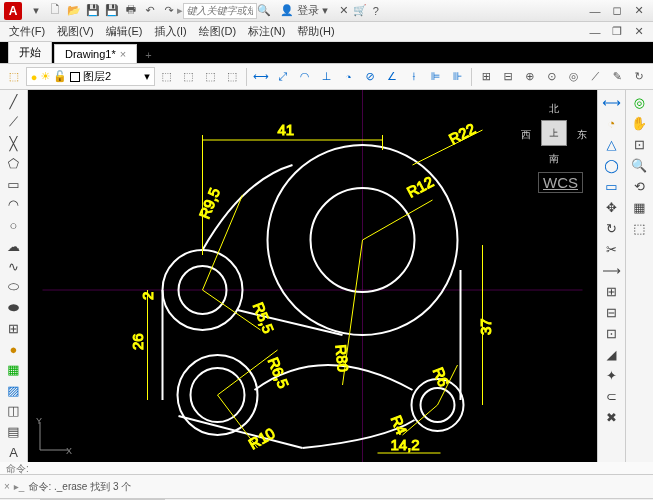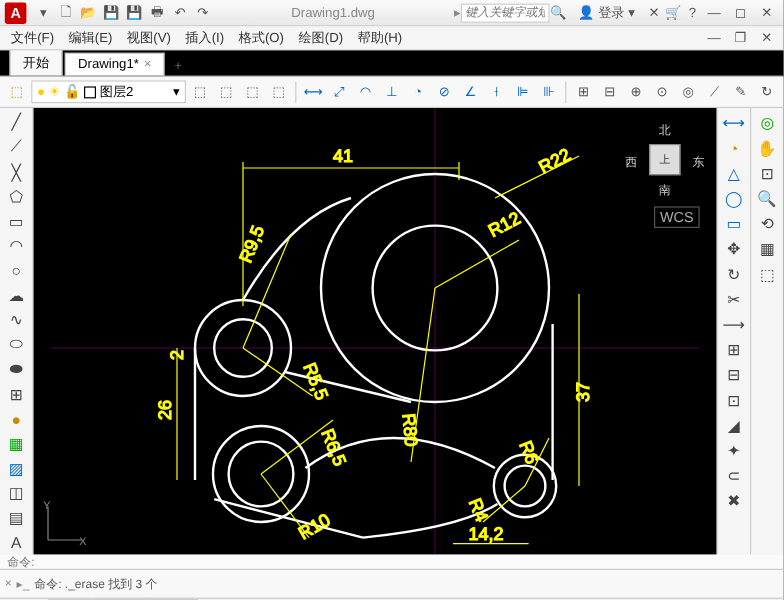--- a/index.html
+++ b/index.html
@@ -33,64 +33,63 @@
 .right-tools { width:28px; background:#f5f5f5; border-left:1px solid #ccc; display:flex; flex-direction:column; align-items:center; padding-top:2px; gap:1px; }
 .right-tools2 { width:28px; background:#f5f5f5; border-left:1px solid #ccc; display:flex; flex-direction:column; align-items:center; padding-top:2px; gap:1px; }
 .cmdline { height:24px; background:#f8f8f8; border-top:1px solid #ccc; display:flex; align-items:center; padding:0 4px; font-size:10px; color:#555; }
 .cmd-hist { height:12px; font-size:10px; color:#777; padding:0 6px; background:#fafafa; }
 .statusbar { height:20px; background:#f0f0f0; border-top:1px solid #ccc; display:flex; align-items:center; font-size:10px; }
 .model-tab { padding:2px 8px; background:#fff; border:1px solid #ccc; font-weight:bold; }
 .layout-tab { padding:2px 8px; border:1px solid #ccc; color:#666; }
 .viewcube { position:absolute; top:8px; right:8px; width:70px; height:70px; }
 .vc-face { position:absolute; top:22px; left:22px; width:26px; height:26px; background:#ddd; border:1px solid #888; display:flex; align-items:center; justify-content:center; font-size:9px; color:#333; }
 .vc-dir { position:absolute; color:#ccc; font-size:10px; }
-.wcs { position:absolute; top:82px; right:14px; color:#aaa; font-size:12px; border:1px solid #555; padding:1px 4px; }
+.wcs { position:absolute; top:82px; right:14px; color:#aaa; font-size:15px; border:1px solid #555; padding:1px 4px;text-decoration:underline; }
 .ucs { position:absolute; bottom:6px; left:6px; }
 </style>
 </head>
 <body>
 
 <div class="titlebar">
   <div class="logo">A</div>
   <div class="qat">
     <span class="qat-btn">▾</span>
     <span class="qat-btn">🗋</span>
     <span class="qat-btn">📂</span>
     <span class="qat-btn">💾</span>
     <span class="qat-btn">💾</span>
     <span class="qat-btn">🖶</span>
     <span class="qat-btn">↶</span>
     <span class="qat-btn">↷</span>
   </div>
-  <div class="title-doc">Drawing1.dwg</div>
   <span style="color:#888">▸</span>
   <input class="search-top" placeholder="键入关键字或短语" style="">
   <span class="qat-btn" style="color:#06c">🔍</span>
   <div class="login">
     <span>👤</span>
     <span>登录</span>
     <span>▾</span>
   </div>
   <span class="qat-btn">✕</span>
   <span class="qat-btn">🛒</span>
   <span class="qat-btn">?</span>
   <div class="win-ctrl">
     <span class="win-btn">—</span>
     <span class="win-btn">◻</span>
     <span class="win-btn">✕</span>
   </div>
 </div>
 
 <div class="menubar">
   <span class="menu-item">文件(F)</span>
+  <span class="menu-item">视图(V)</span>
   <span class="menu-item">编辑(E)</span>
-  <span class="menu-item">视图(V)</span>
   <span class="menu-item">插入(I)</span>
-  <span class="menu-item">格式(O)</span>
   <span class="menu-item">绘图(D)</span>
+  <span class="menu-item">标注(N)</span>
   <span class="menu-item">帮助(H)</span>
   <span style="flex:1"></span>
   <span class="win-btn">—</span>
   <span class="win-btn">❐</span>
   <span class="win-btn">✕</span>
 </div>
 
 <div class="tabs">
   <div class="tab">
       <span>开始</span>

